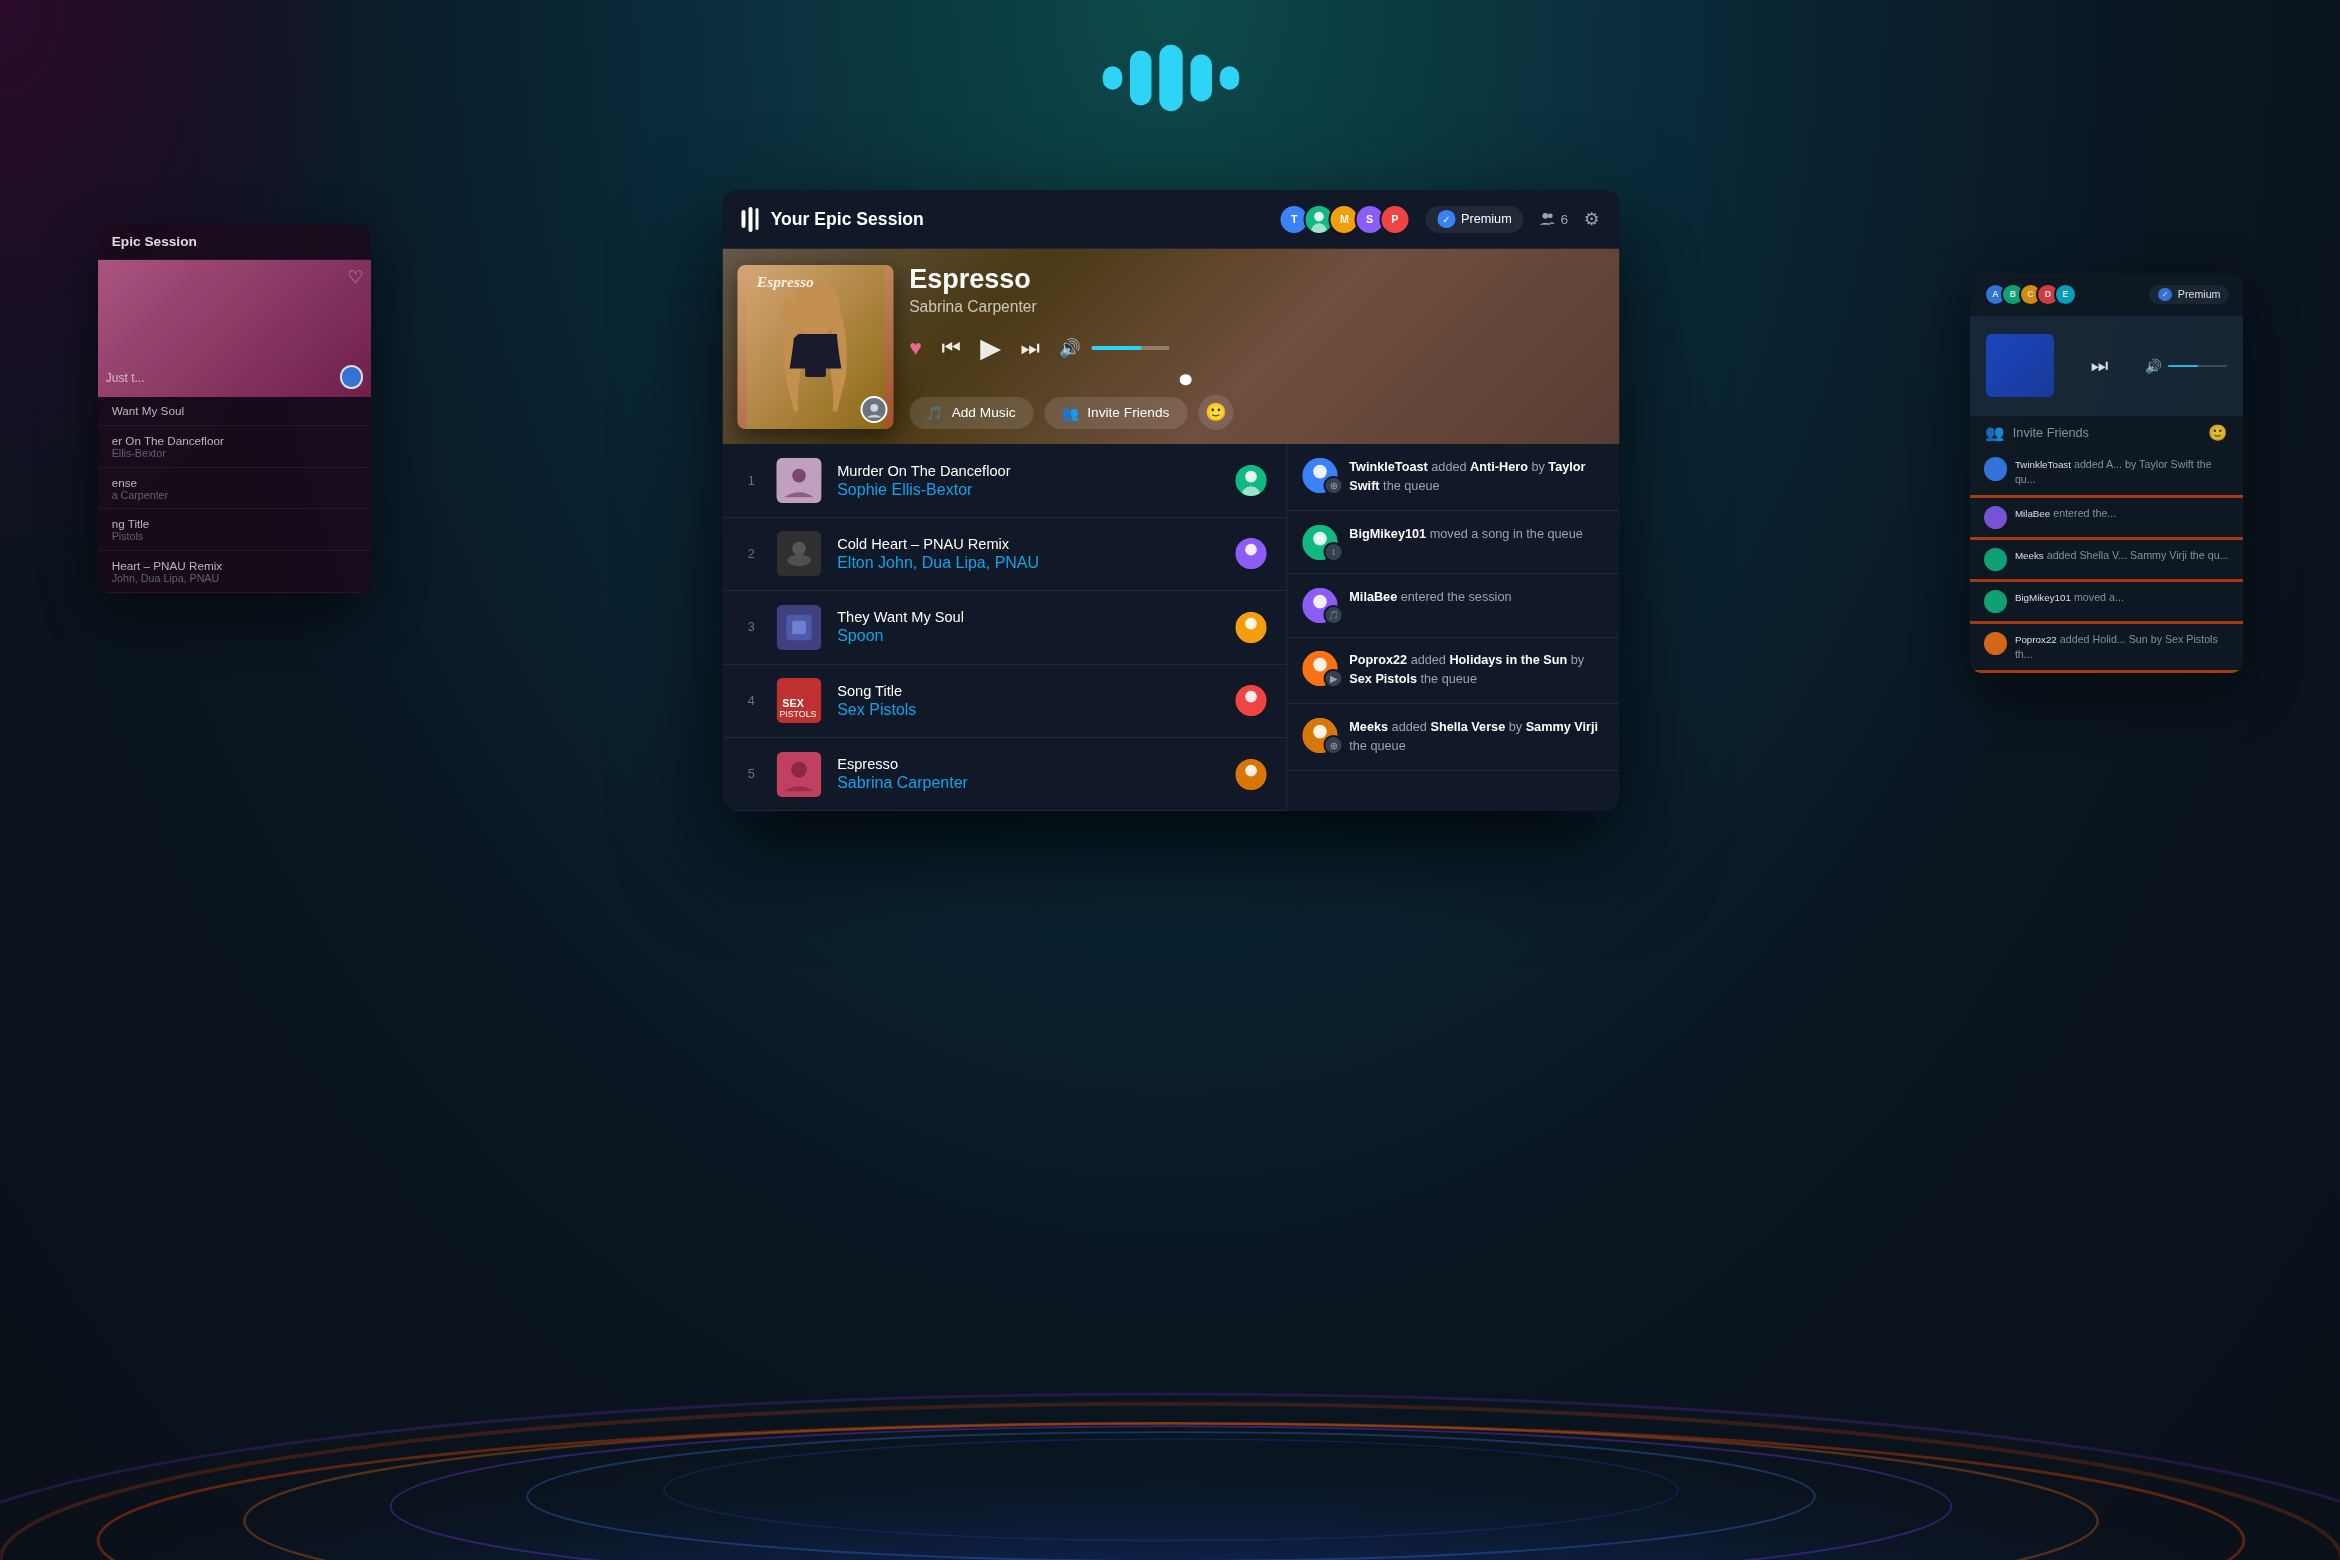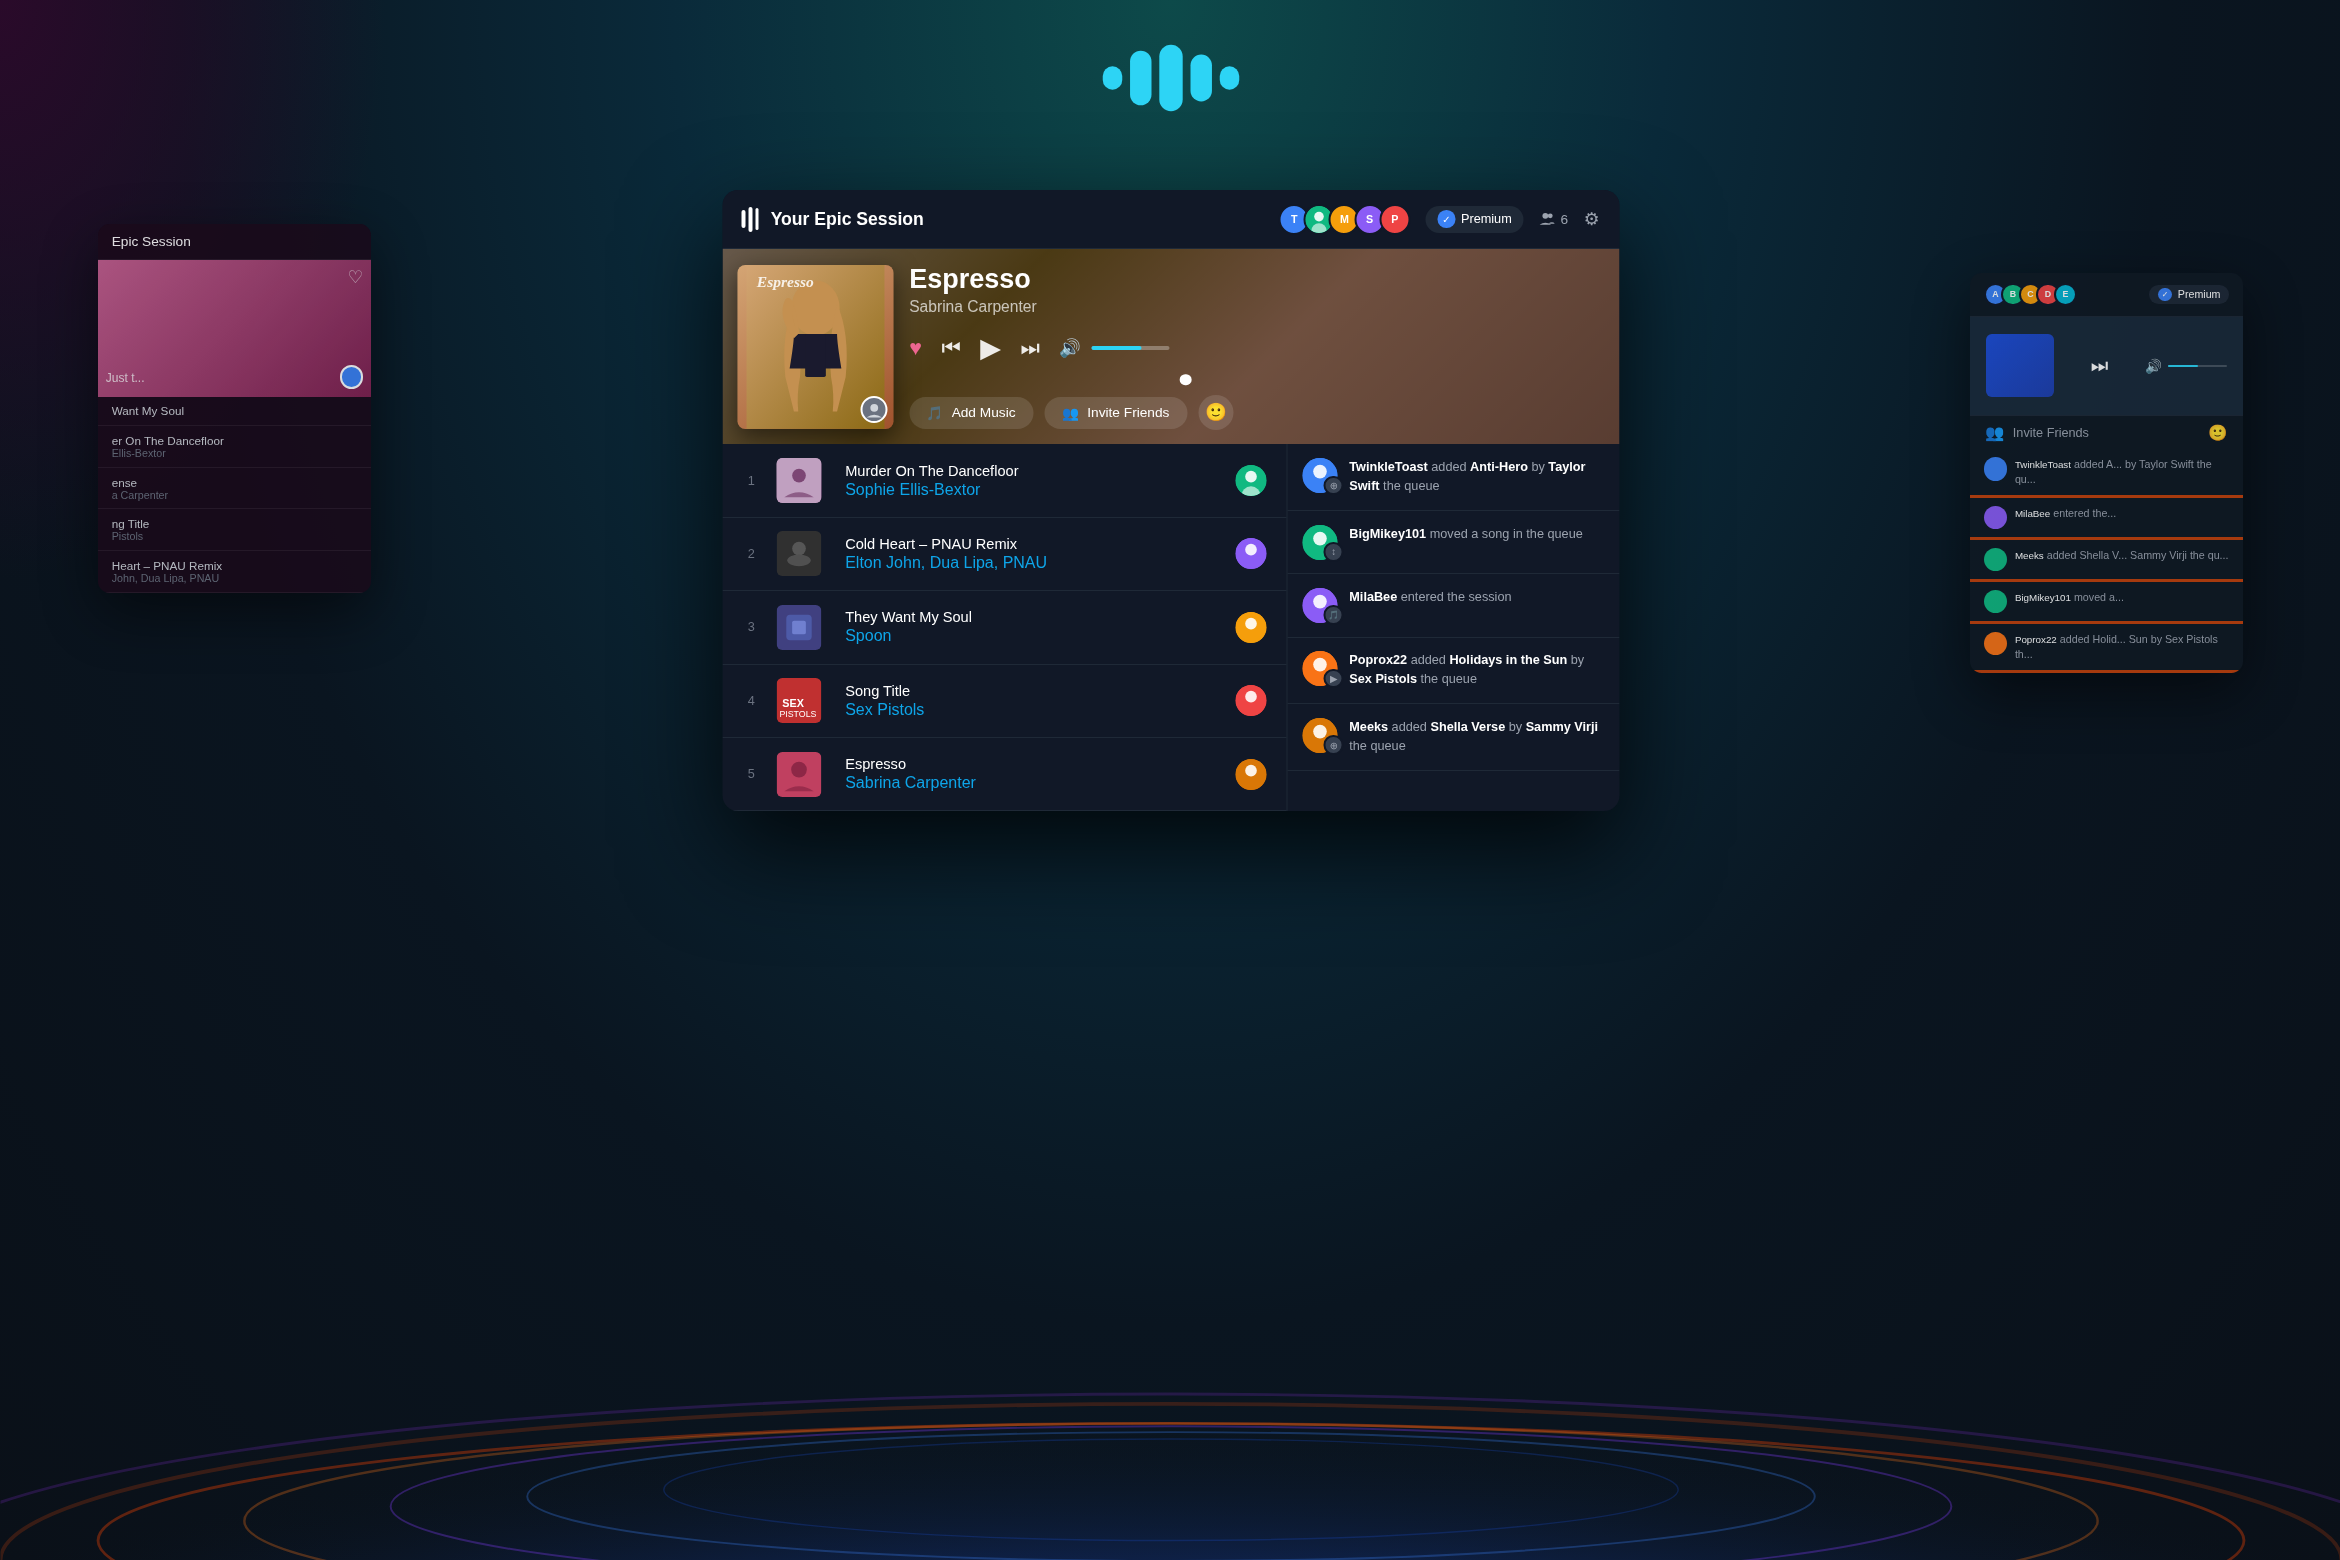--- a/index.html
+++ b/index.html
@@ -383,21 +383,20 @@
     .queue-thumb {
       width: 45px;
       height: 45px;
       border-radius: 5.9px;
       overflow: hidden;
       flex-shrink: 0;
     }
 
     .queue-track-info {
       flex: 1;
-      margin-left: 8px;
     }
 
     .queue-track-name {
       font-size: 14.6px;
       font-weight: 500;
       color: white;
     }
 
     .queue-track-artist {
       font-size: 16px;
@@ -448,21 +447,21 @@
       z-index: 10;
       overflow: hidden;
       opacity: 0.85;
       box-shadow: 0 19.5px 59px rgba(0,0,0,0.6);
     }
 
     .bg-card-header {
       padding: 9.8px 13.7px;
       color: white;
       font-size: 13.7px;
-      font-weight: 400;
+      font-weight: 700;
       background: #1a0a1a;
       border-bottom: 1px solid #2a1a2a;
     }
 
     .bg-card-nowplaying {
       position: relative;
       height: 137px;
       overflow: hidden;
     }
 

